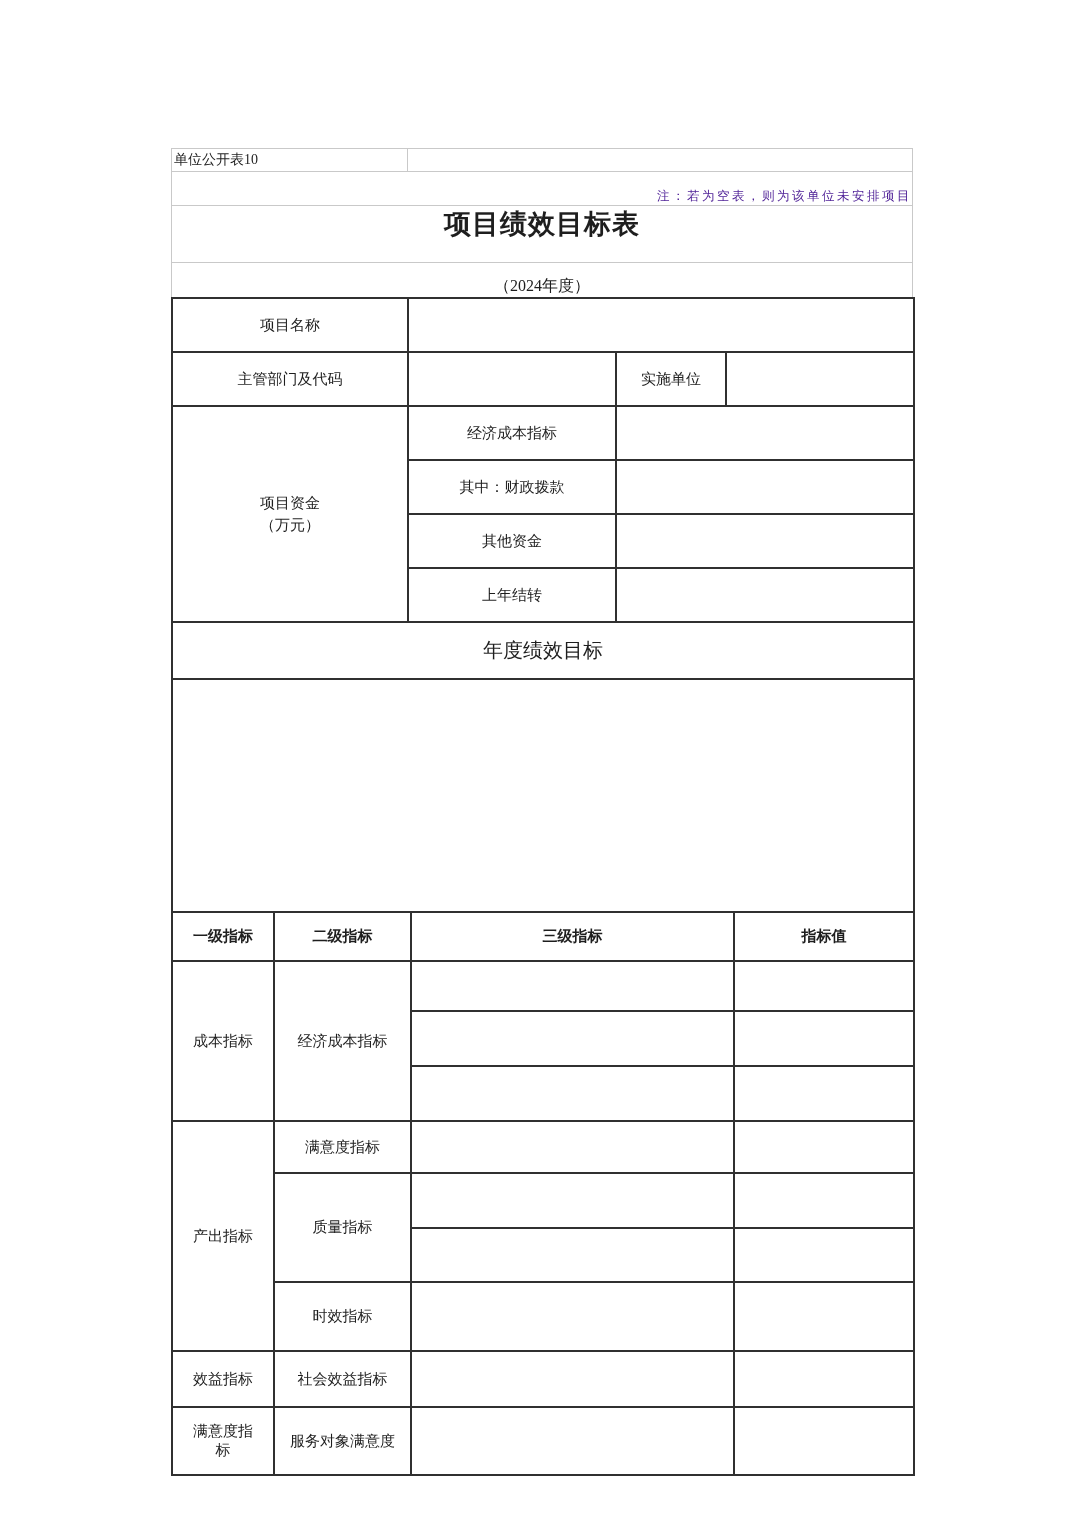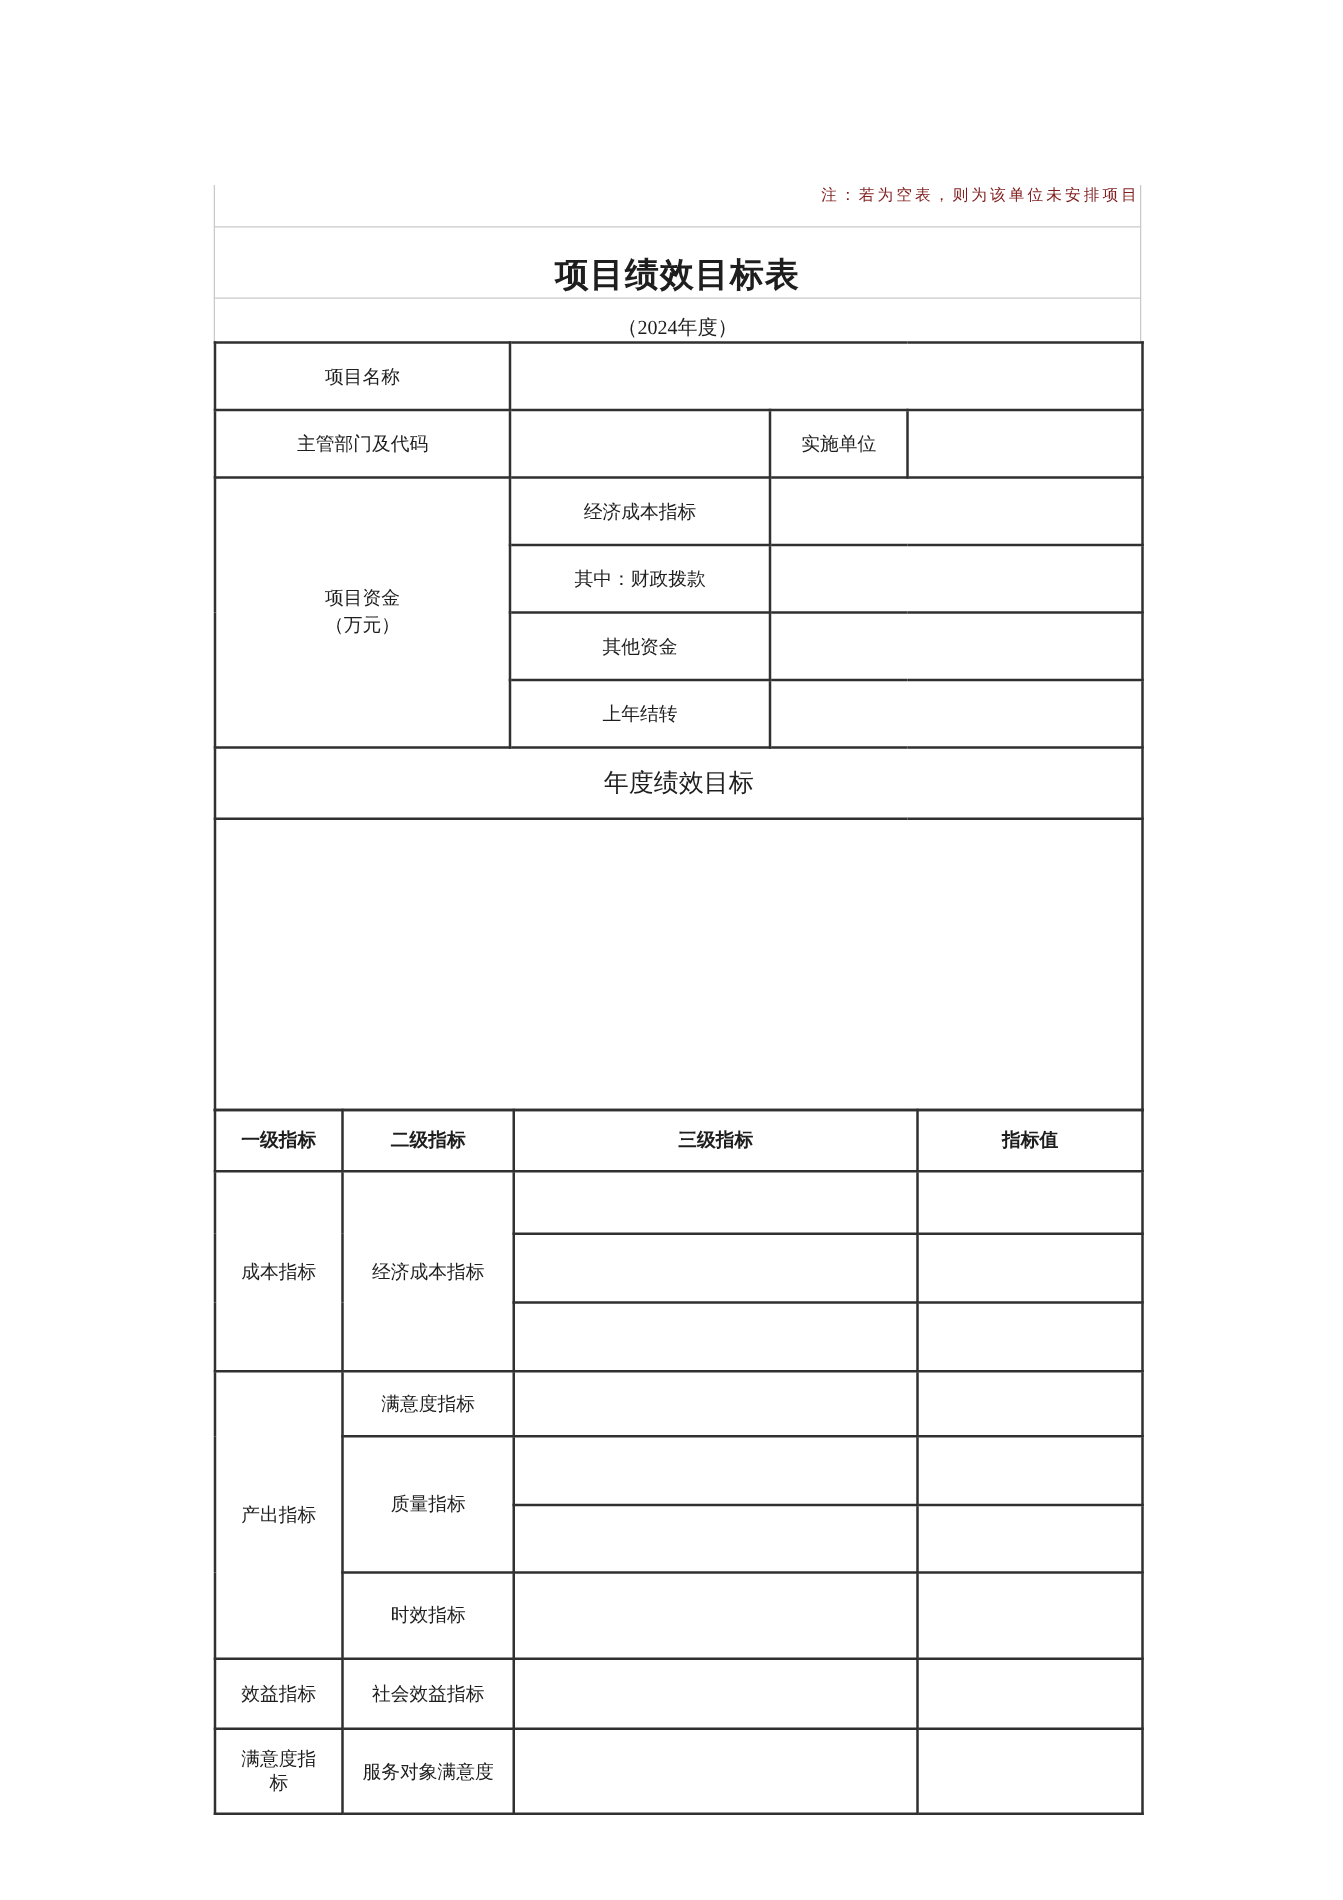--- a/index.html
+++ b/index.html
@@ -32,34 +32,34 @@
     padding-left: 2px;
   }
   .meta-cell-right { flex: 1; }
 
   .note-row {
     height: 34px;
     border-left: 1px solid #c9c9c9;
     border-right: 1px solid #c9c9c9;
     border-bottom: 1px solid #c9c9c9;
     display: flex;
-    align-items: flex-start;
+    align-items: flex-end;
     justify-content: flex-end;
     font-size: 12.5px;
     letter-spacing: 2.5px;
-    color: #7f1d1d;
+    color: #4c1d95;
   }
 
   .title-row {
     height: 57px;
     border-left: 1px solid #c9c9c9;
     border-right: 1px solid #c9c9c9;
     border-bottom: 1px solid #c9c9c9;
     display: flex;
-    align-items: flex-end;
+    align-items: flex-start;
     justify-content: center;
   }
   .title-text {
     font-size: 27px;
     font-weight: bold;
     letter-spacing: 1px;
   }
 
   .subtitle-row {
     height: 34px;
@@ -89,20 +89,24 @@
   th { font-weight: bold; }
   .goal-header { font-weight: normal; font-size: 20px; }
   .ind-table { margin-top: -2px; }
   .funds-label .line { display: block; line-height: 1.5; }
 </style>
 </head>
 <body>
 
 <div class="doc">
 
+  <div class="meta-row">
+    <div class="meta-cell-left">单位公开表10</div>
+    <div class="meta-cell-right"></div>
+  </div>
 
   <div class="note-row">
     <span>注：若为空表，则为该单位未安排项目</span>
   </div>
 
   <div class="title-row">
     <span class="title-text">项目绩效目标表</span>
   </div>
 
   <div class="subtitle-row">

